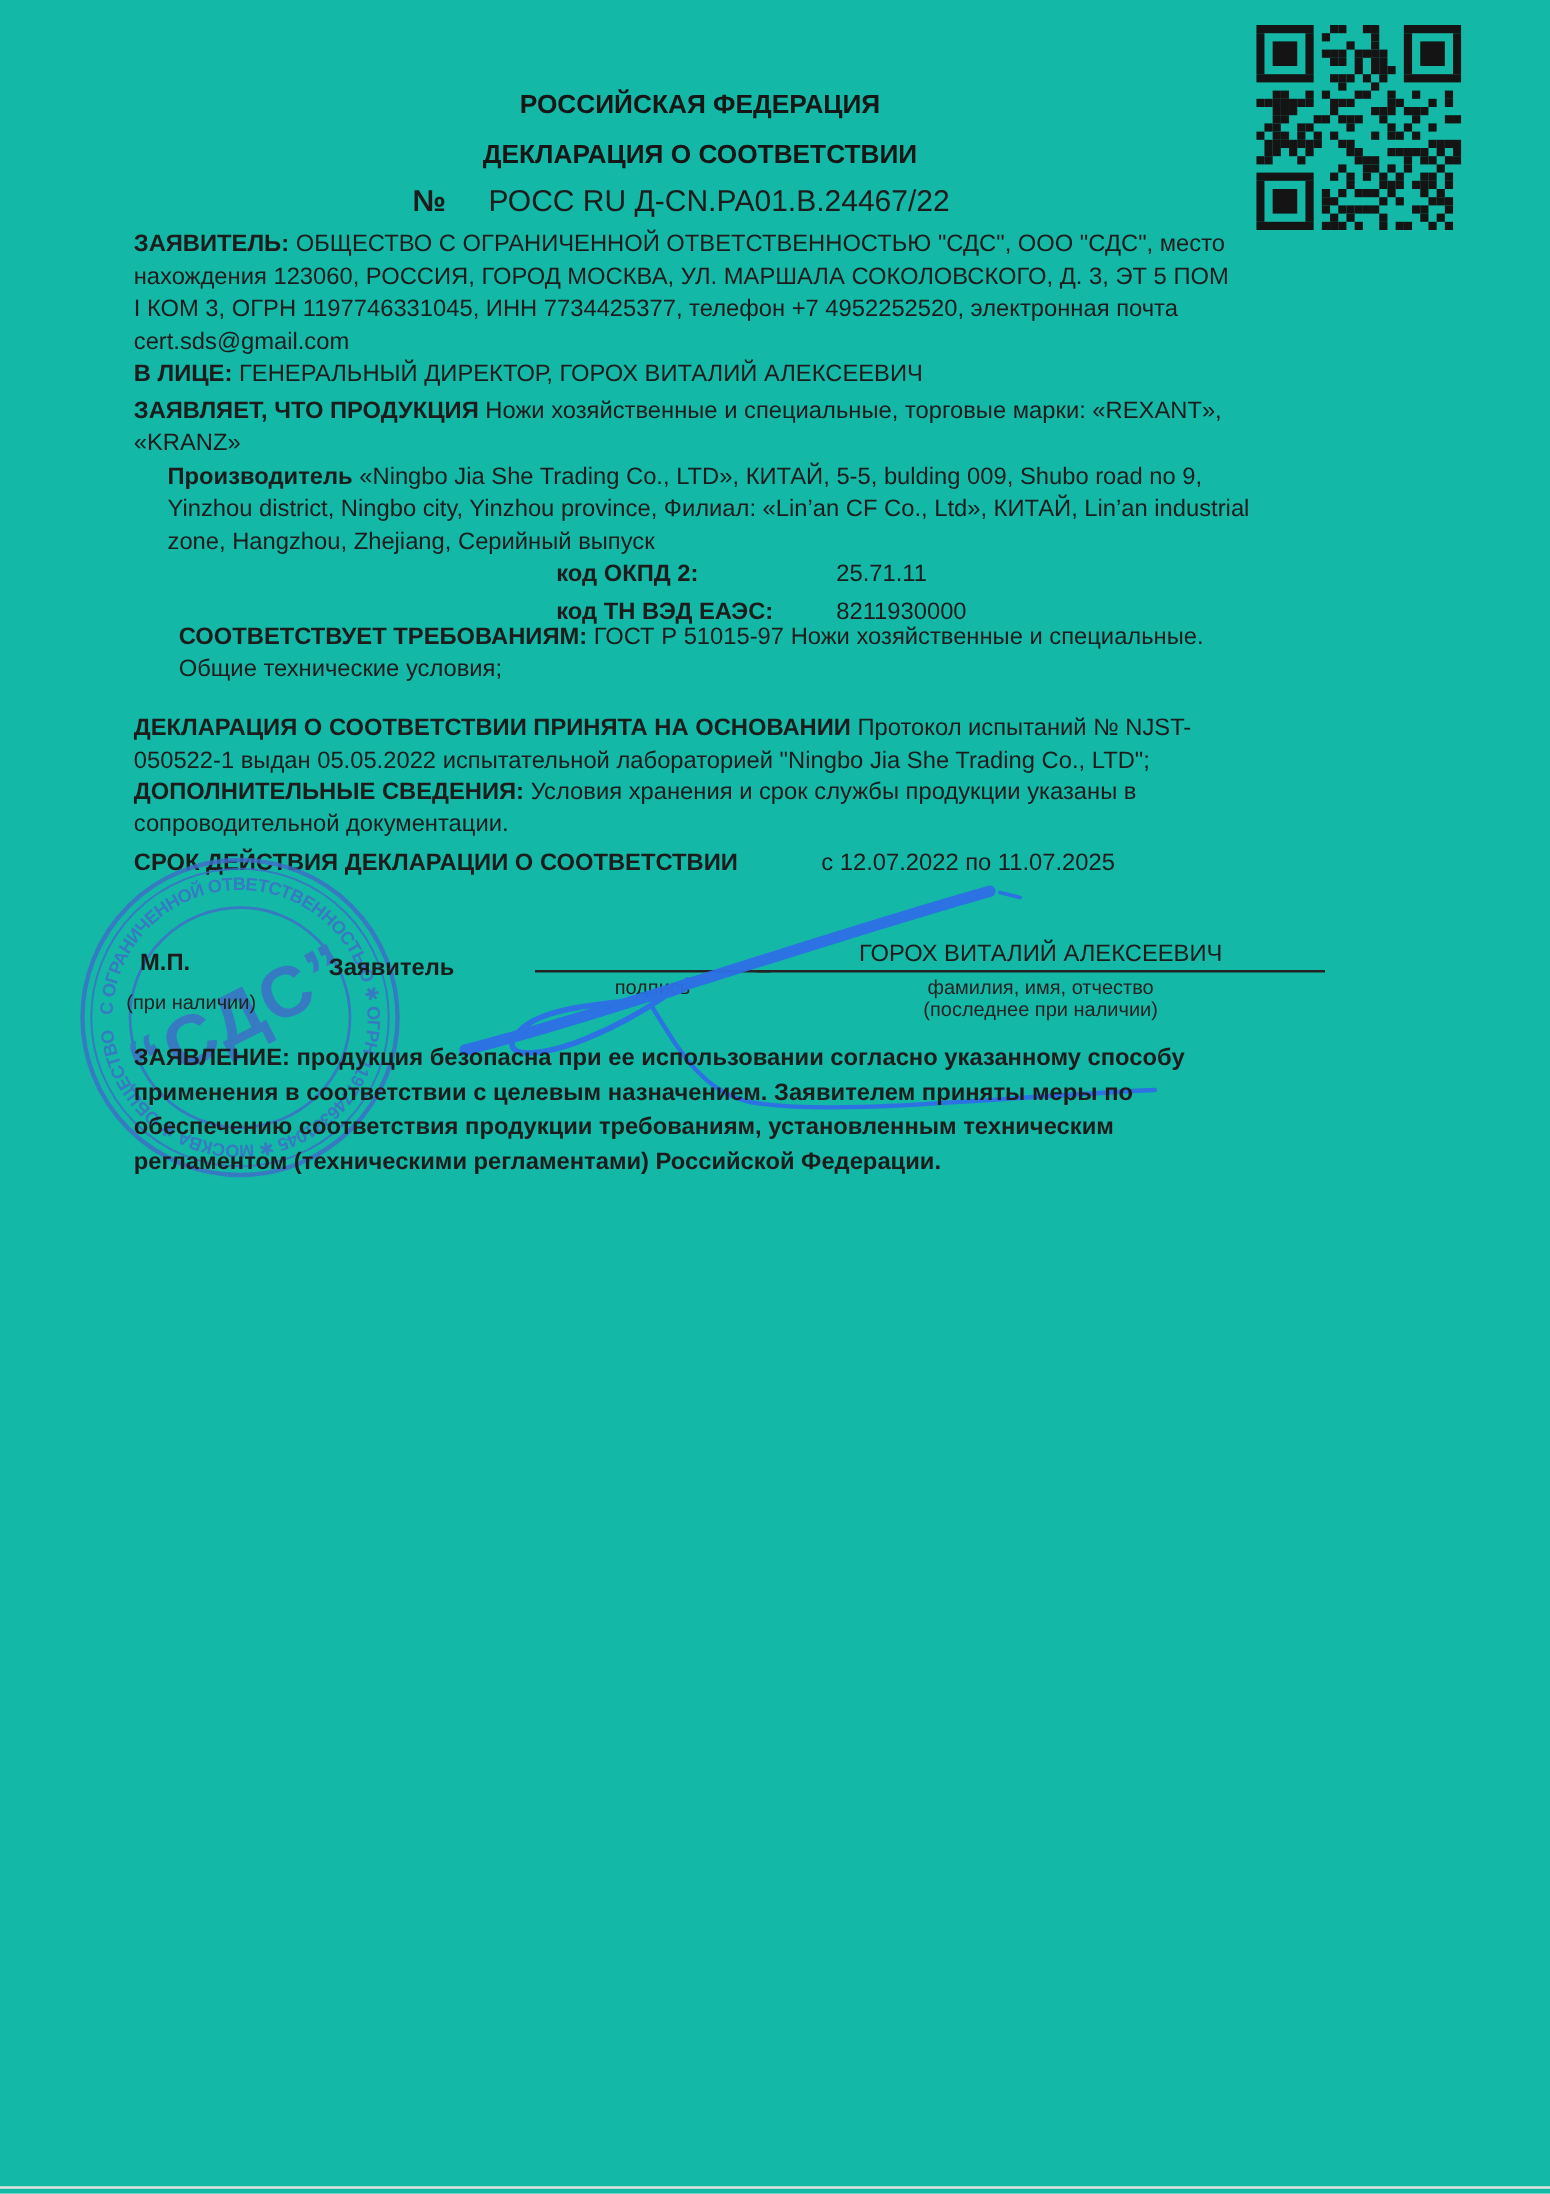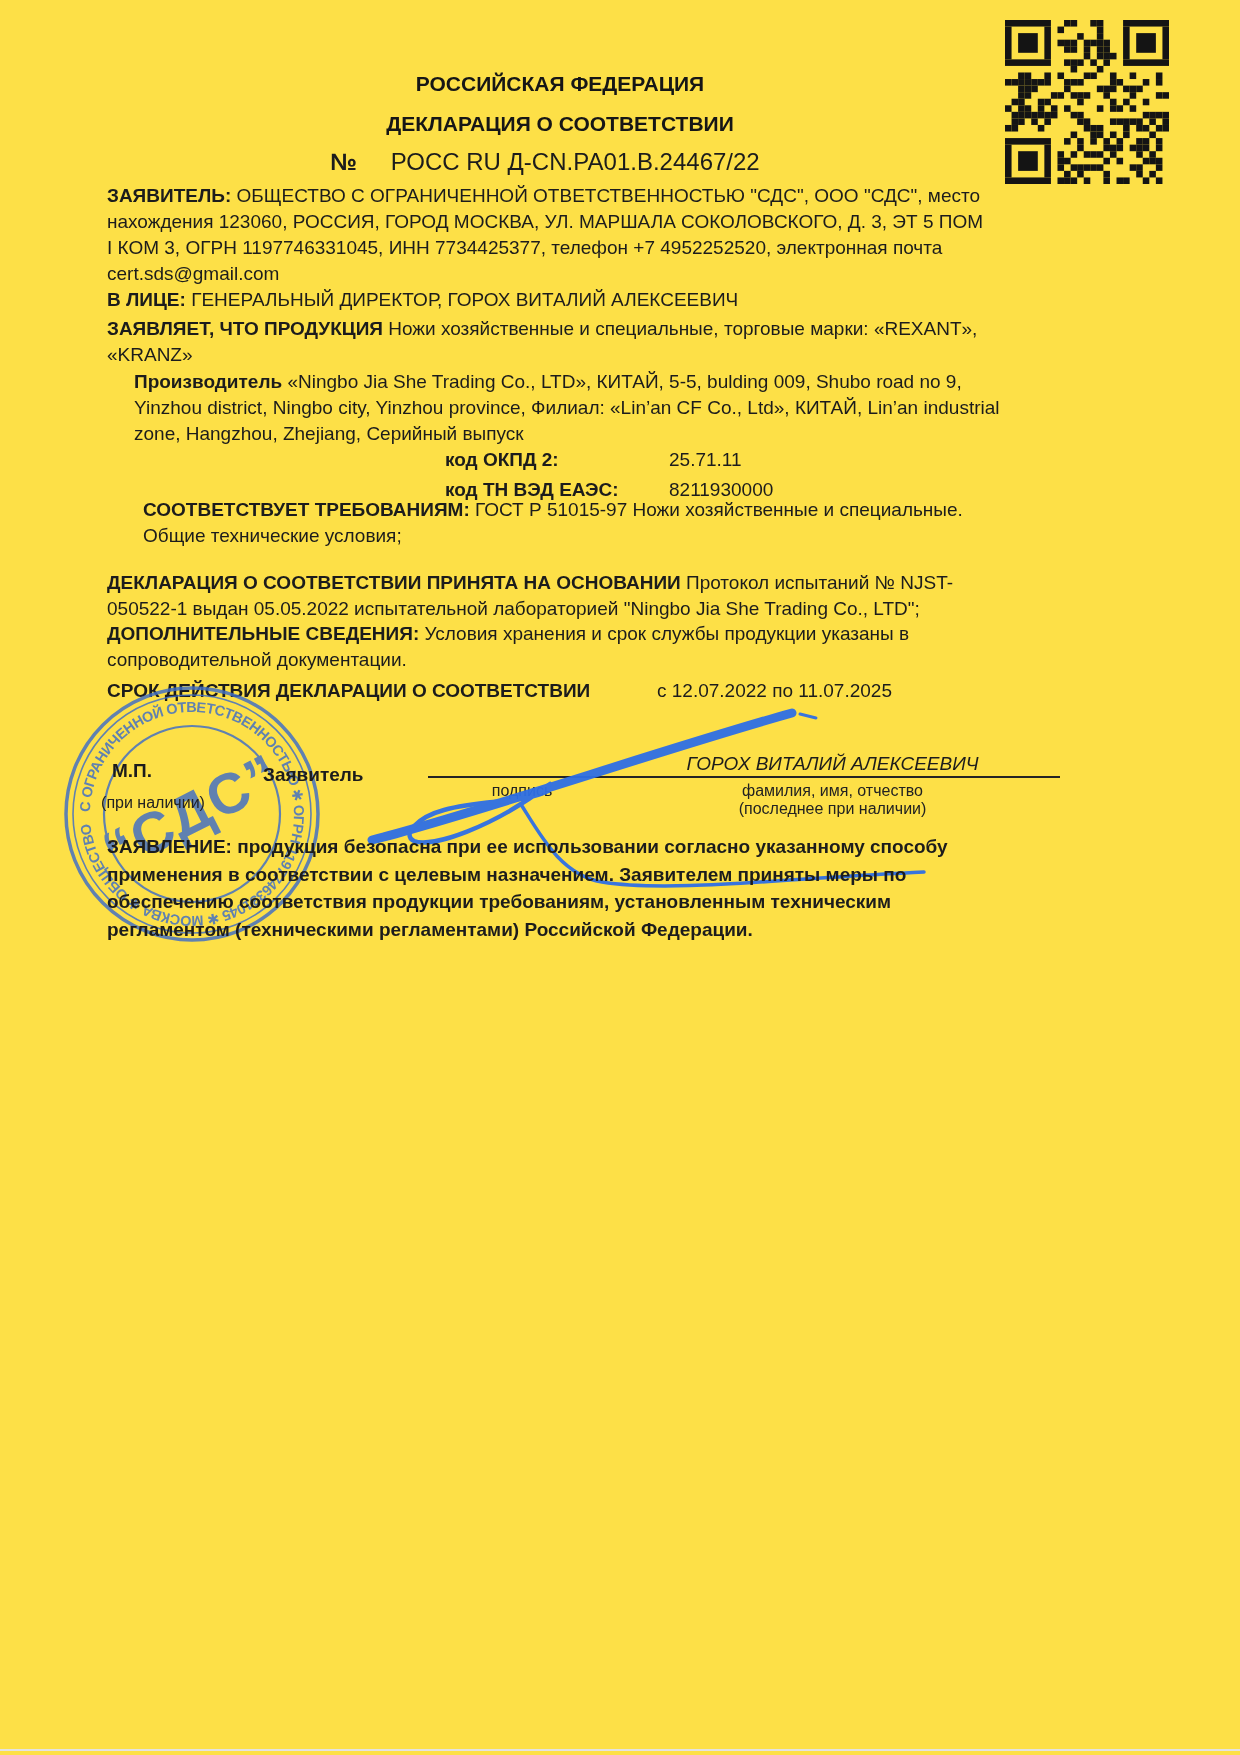--- a/index.html
+++ b/index.html
@@ -1,17 +1,17 @@
 <!DOCTYPE html>
 <html><head>
 <meta charset="utf-8">
 <style>
   html,body{margin:0;padding:0;background:#ffffff;}
   .page{
-    position:relative;width:1240px;height:1755px;background:#fde047;
+    position:relative;width:1240px;height:1755px;background:#14b8a6;
     font-family:"Liberation Sans","DejaVu Sans",sans-serif;color:#1c1c1c;overflow:hidden;
   }
   .page:after{content:"";position:absolute;left:0;right:0;bottom:4px;height:2px;background:#e3e3e1;}
   .p{position:absolute;font-size:19px;line-height:26px;white-space:nowrap;color:#1c1c1c;}
   .b{font-weight:bold;}
   .ctr{text-align:center;}
   .hdr{position:absolute;left:85px;width:950px;text-align:center;font-weight:bold;font-size:21px;color:#161616;}
   .numline{position:absolute;left:330px;top:148px;font-size:24px;}
   .numline .no{font-weight:bold;margin-right:34px;}
   .coderow-label{position:absolute;left:338px;font-weight:bold;}
@@ -309,21 +309,21 @@
     <text x="134" y="152" text-anchor="middle" transform="rotate(-27 134 134)" font-family="Liberation Sans, DejaVu Sans, sans-serif" font-size="57" font-weight="bold" fill="#3e6dc8" letter-spacing="2">“СДС”</text>
   </svg>
 
   <div class="p b" style="left:112px;top:758px;">М.П.</div>
   <div class="cap" style="left:88px;top:793px;width:130px;">(при наличии)</div>
   <div class="p b" style="left:263px;top:762px;">Заявитель</div>
 
   <div class="sigline" style="left:428px;top:776px;width:188px;"></div>
   <div class="cap" style="left:428px;top:781px;width:188px;">подпись</div>
 
-  <div class="p ctr" style="left:605px;top:751px;width:455px;font-style:italic;">ГОРОХ ВИТАЛИЙ АЛЕКСЕЕВИЧ</div>
+  <div class="p ctr" style="left:605px;top:751px;width:455px;">ГОРОХ ВИТАЛИЙ АЛЕКСЕЕВИЧ</div>
   <div class="sigline" style="left:605px;top:776px;width:455px;"></div>
   <div class="cap" style="left:605px;top:781px;width:455px;">фамилия, имя, отчество</div>
   <div class="cap" style="left:605px;top:799px;width:455px;">(последнее при наличии)</div>
 
   <svg class="sign-svg" width="640" height="220" viewBox="0 0 640 220">
     <g fill="none" stroke="#2e6fe6" stroke-linecap="round" stroke-linejoin="round">
       <path d="M 42 152 C 145 126, 330 62, 462 25" stroke-width="9"></path>
       <path d="M 470 26 l 16 4" stroke-width="3"></path>
       <path d="M 220 96 C 162 140, 102 160, 84 153 C 71 147, 88 129, 114 122 C 152 111, 192 116, 218 103" stroke-width="4.5"></path>
       <path d="M 192 118 C 212 150, 232 187, 272 194 C 340 205, 460 190, 594 184" stroke-width="3.5"></path>

